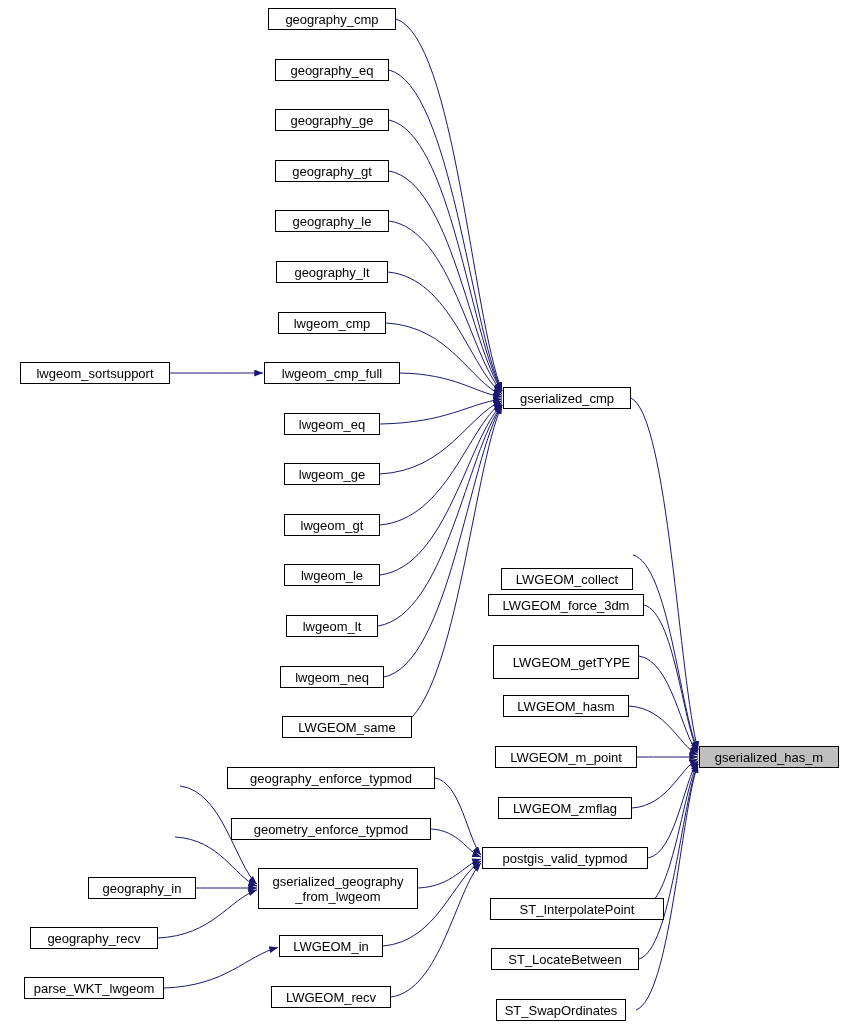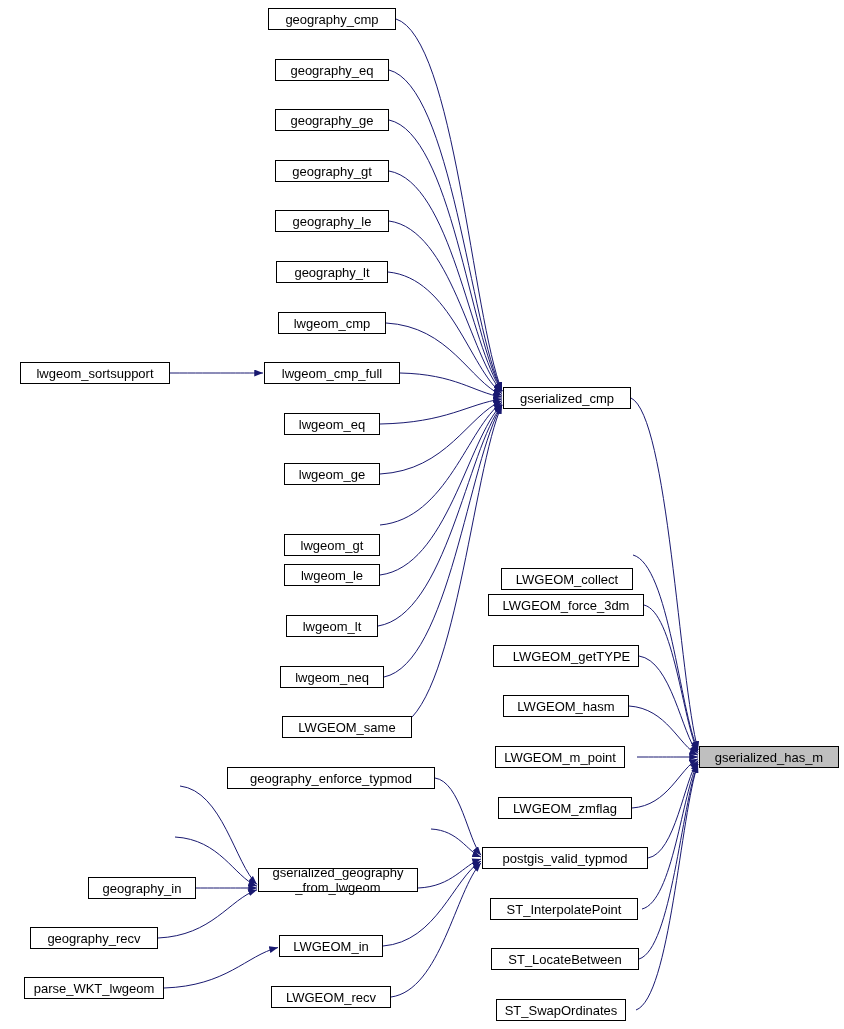--- a/index.html
+++ b/index.html
@@ -109,35 +109,36 @@
     <div class="node" style="left: 268px; top: 8px; width: 128px; height: 22px;">geography_cmp</div>
     <div class="node" style="left: 275px; top: 59px; width: 114px; height: 22px;">geography_eq</div>
     <div class="node" style="left: 275px; top: 109px; width: 114px; height: 22px;">geography_ge</div>
     <div class="node" style="left: 275px; top: 160px; width: 114px; height: 22px;">geography_gt</div>
     <div class="node" style="left: 275px; top: 210px; width: 114px; height: 22px;">geography_le</div>
     <div class="node" style="left: 276px; top: 261px; width: 112px; height: 22px;">geography_lt</div>
     <div class="node" style="left: 278px; top: 312px; width: 108px; height: 22px;">lwgeom_cmp</div>
     <div class="node" style="left: 264px; top: 362px; width: 136px; height: 22px;">lwgeom_cmp_full</div>
     <div class="node" style="left: 284px; top: 413px; width: 96px; height: 22px;">lwgeom_eq</div>
     <div class="node" style="left: 284px; top: 463px; width: 96px; height: 22px;">lwgeom_ge</div>
-    <div class="node" style="left: 284px; top: 514px; width: 96px; height: 22px; margin-top: 20px;">lwgeom_gt</div>
+    <div class="node" style="left: 284px; top: 514px; width: 96px; height: 22px;">lwgeom_gt</div>
     <div class="node" style="left: 284px; top: 564px; width: 96px; height: 22px;">lwgeom_le</div>
     <div class="node" style="left: 286px; top: 615px; width: 92px; height: 22px;">lwgeom_lt</div>
     <div class="node" style="left: 280px; top: 666px; width: 104px; height: 22px;">lwgeom_neq</div>
     <div class="node" style="left: 267px; top: 716px; width: 130px; height: 22px; margin-left: 15px;">LWGEOM_same</div>
     <div class="node" style="left: 227px; top: 767px; width: 208px; height: 22px;">geography_enforce_typmod</div>
-    <div class="node" style="left: 258px; top: 868px; width: 160px; height: 24px;">gserialized_geography
+    <div class="node" style="left: 231px; top: 818px; width: 200px; height: 22px;">geometry_enforce_typmod</div>
+    <div class="node" style="left: 258px; top: 868px; width: 160px; height: 41px;">gserialized_geography
 _from_lwgeom</div>
     <div class="node" style="left: 279px; top: 935px; width: 104px; height: 22px;">LWGEOM_in</div>
     <div class="node" style="left: 271px; top: 986px; width: 120px; height: 22px;">LWGEOM_recv</div>
     <div class="node" style="left: 503px; top: 387px; width: 128px; height: 22px;">gserialized_cmp</div>
     <div class="node" style="left: 501px; top: 544px; width: 132px; height: 22px; margin-top: 24px;">LWGEOM_collect</div>
     <div class="node" style="left: 488px; top: 594px; width: 156px; height: 22px;">LWGEOM_force_3dm</div>
-    <div class="node" style="left: 493px; top: 645px; width: 146px; height: 22px; padding-left: 11px;">LWGEOM_getTYPE</div>
+    <div class="node" style="left: 493px; top: 645px; width: 146px; height: 34px; padding-left: 11px;">LWGEOM_getTYPE</div>
     <div class="node" style="left: 503px; top: 695px; width: 126px; height: 22px;">LWGEOM_hasm</div>
-    <div class="node" style="left: 495px; top: 746px; width: 130px; height: 22px;">LWGEOM_m_point</div>
+    <div class="node" style="left: 495px; top: 746px; width: 142px; height: 22px;">LWGEOM_m_point</div>
     <div class="node" style="left: 498px; top: 797px; width: 134px; height: 22px;">LWGEOM_zmflag</div>
     <div class="node" style="left: 482px; top: 847px; width: 166px; height: 22px;">postgis_valid_typmod</div>
-    <div class="node" style="left: 490px; top: 898px; width: 148px; height: 22px;">ST_InterpolatePoint</div>
+    <div class="node" style="left: 490px; top: 898px; width: 174px; height: 22px;">ST_InterpolatePoint</div>
     <div class="node" style="left: 491px; top: 948px; width: 148px; height: 22px;">ST_LocateBetween</div>
     <div class="node" style="left: 474px; top: 999px; width: 130px; height: 22px; margin-left: 22px;">ST_SwapOrdinates</div>
     <div class="node highlight" style="left: 699px; top: 746px; width: 140px; height: 22px;">gserialized_has_m</div>
   </div>
 
 </body></html>

